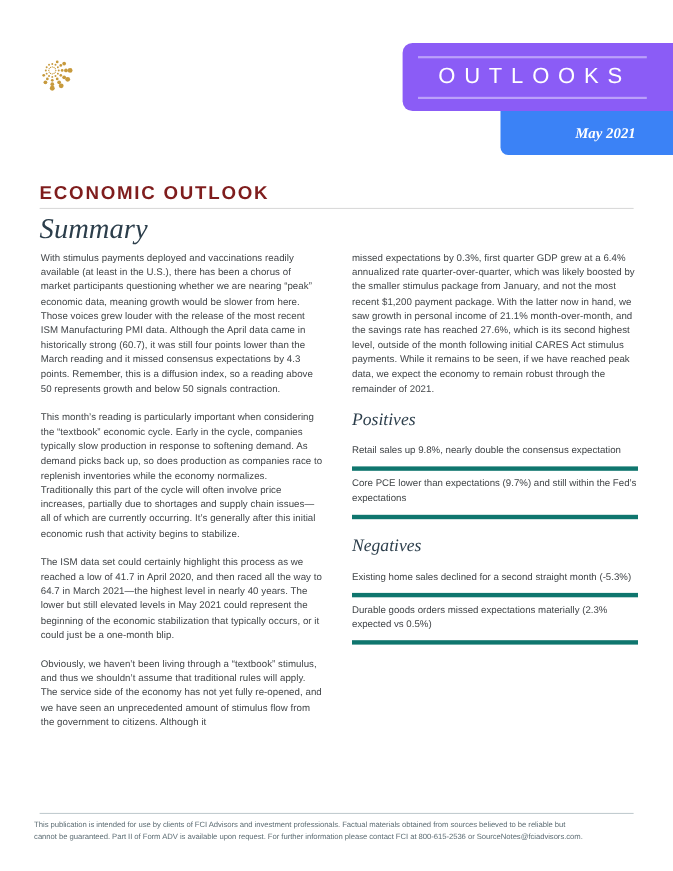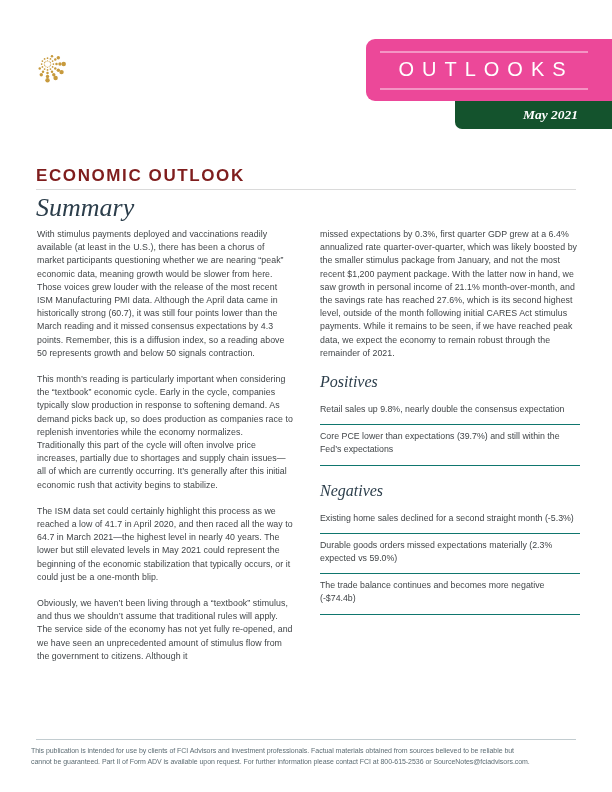--- a/index.html
+++ b/index.html
@@ -18,34 +18,34 @@
     font-size:28px; line-height:24px; letter-spacing:0.5px;
   }
   .logo-advisors {
     font-family:"Liberation Serif", serif; font-size:14.5px;
     letter-spacing:0.6px; margin-top:1px;
   }
 
   
   .outlooks {
     position:absolute; left:366px; top:39px; right:0; height:62px;
-    background:#ec4899; border-radius:9px 0 0 9px;
+    background:#8b5cf6; border-radius:9px 0 0 9px;
     display:flex; flex-direction:column; justify-content:center;
     padding:0 24px 0 14px; box-sizing:border-box;
   }
   .outlooks .rule { height:2px; background:rgba(255,255,255,0.42); }
   .outlooks .title {
     color:#ffffff; font-size:20px; letter-spacing:8px; text-indent:4px;
     text-align:center; padding:5px 0 7px 0; white-space:nowrap;
   }
 
   
   .datebar {
-    position:absolute; left:455px; top:101px; right:0; height:28px;
-    background:#14532d; border-radius:0 0 0 7px;
+    position:absolute; left:455px; top:101px; right:0; height:40px;
+    background:#3b82f6; border-radius:0 0 0 7px;
     display:flex; align-items:center; justify-content:flex-end;
     padding-right:34px; box-sizing:border-box;
   }
   .datebar .date {
     color:#ffffff; font-family:"Liberation Serif", serif;
     font-style:italic; font-weight:bold; font-size:13.5px;
   }
 
   
   .section-title {
@@ -65,21 +65,21 @@
   .col-left  { left:37px;  width:256px; }
   .col-right { left:320px; width:260px; }
   .col p {
     margin:0 0 13px 0; font-size:8.8px; line-height:13.2px;
     color:#414548; letter-spacing:0.05px;
   }
   .h-sub { font-size:16px; margin:7px 0 7px 0; }
 
   .list .item {
     font-size:8.8px; line-height:13.2px; color:#414548;
-    padding:5px 0 8px 0; border-bottom:1px solid #0f766e;
+    padding:5px 0 8px 0; border-bottom:4px solid #0f766e;
   }
   .gap { height:9px; }
 
   
   .footer-rule { position:absolute; left:36px; right:36px; top:739px; height:1px; background:#c2ccd0; }
   .footer {
     position:absolute; left:31px; top:746px; width:552px;
     font-size:7px; line-height:10.5px; color:#5d6d74; letter-spacing:-0.05px;
   }
   .footer div { white-space:nowrap; }
@@ -159,29 +159,28 @@
     <p>The ISM data set could certainly highlight this process as we reached a low of 41.7 in April 2020, and then raced all the way to 64.7 in March 2021—the highest level in nearly 40 years. The lower but still elevated levels in May 2021 could represent the beginning of the economic stabilization that typically occurs, or it could just be a one-month blip.</p>
     <p>Obviously, we haven’t been living through a “textbook” stimulus, and thus we shouldn’t assume that traditional rules will apply. The service side of the economy has not yet fully re-opened, and we have seen an unprecedented amount of stimulus flow from the government to citizens.  Although it</p>
   </div>
 
   <div class="col col-right">
     <p>missed expectations by 0.3%, first quarter GDP grew at a 6.4% annualized rate quarter-over-quarter, which was likely boosted by the smaller stimulus package from January, and not the most recent $1,200 payment package. With the latter now in hand, we saw growth in personal income of 21.1% month-over-month, and the savings rate has reached 27.6%, which is its second highest level, outside of the month following initial CARES Act stimulus payments. While it remains to be seen, if we have reached peak data, we expect the economy to remain robust through the remainder of 2021.</p>
 
     <div class="serif-h h-sub">Positives</div>
     <div class="list">
       <div class="item">Retail sales up 9.8%, nearly double the consensus expectation</div>
-      <div class="item">Core PCE lower than expectations (39.7%) and still within the Fed’s expectations</div>
+      <div class="item">Core PCE lower than expectations (9.7%) and still within the Fed’s expectations</div>
     </div>
 
     <div class="gap"></div>
     <div class="serif-h h-sub">Negatives</div>
     <div class="list">
       <div class="item">Existing home sales declined for a second straight month (-5.3%)</div>
-      <div class="item">Durable goods orders missed expectations materially (2.3% expected vs 59.0%)</div>
-      <div class="item">The trade balance continues and becomes more negative (-$74.4b)</div>
+      <div class="item">Durable goods orders missed expectations materially (2.3% expected vs 0.5%)</div>
     </div>
   </div>
 
   <div class="footer-rule"></div>
   <div class="footer">
     <div>This publication is intended for use by clients of FCI Advisors and investment professionals. Factual materials obtained from sources believed to be reliable but</div>
     <div>cannot be guaranteed. Part II of Form ADV is available upon request. For further information please contact FCI at 800-615-2536 or SourceNotes@fciadvisors.com.</div>
   </div>
 
 </div>

